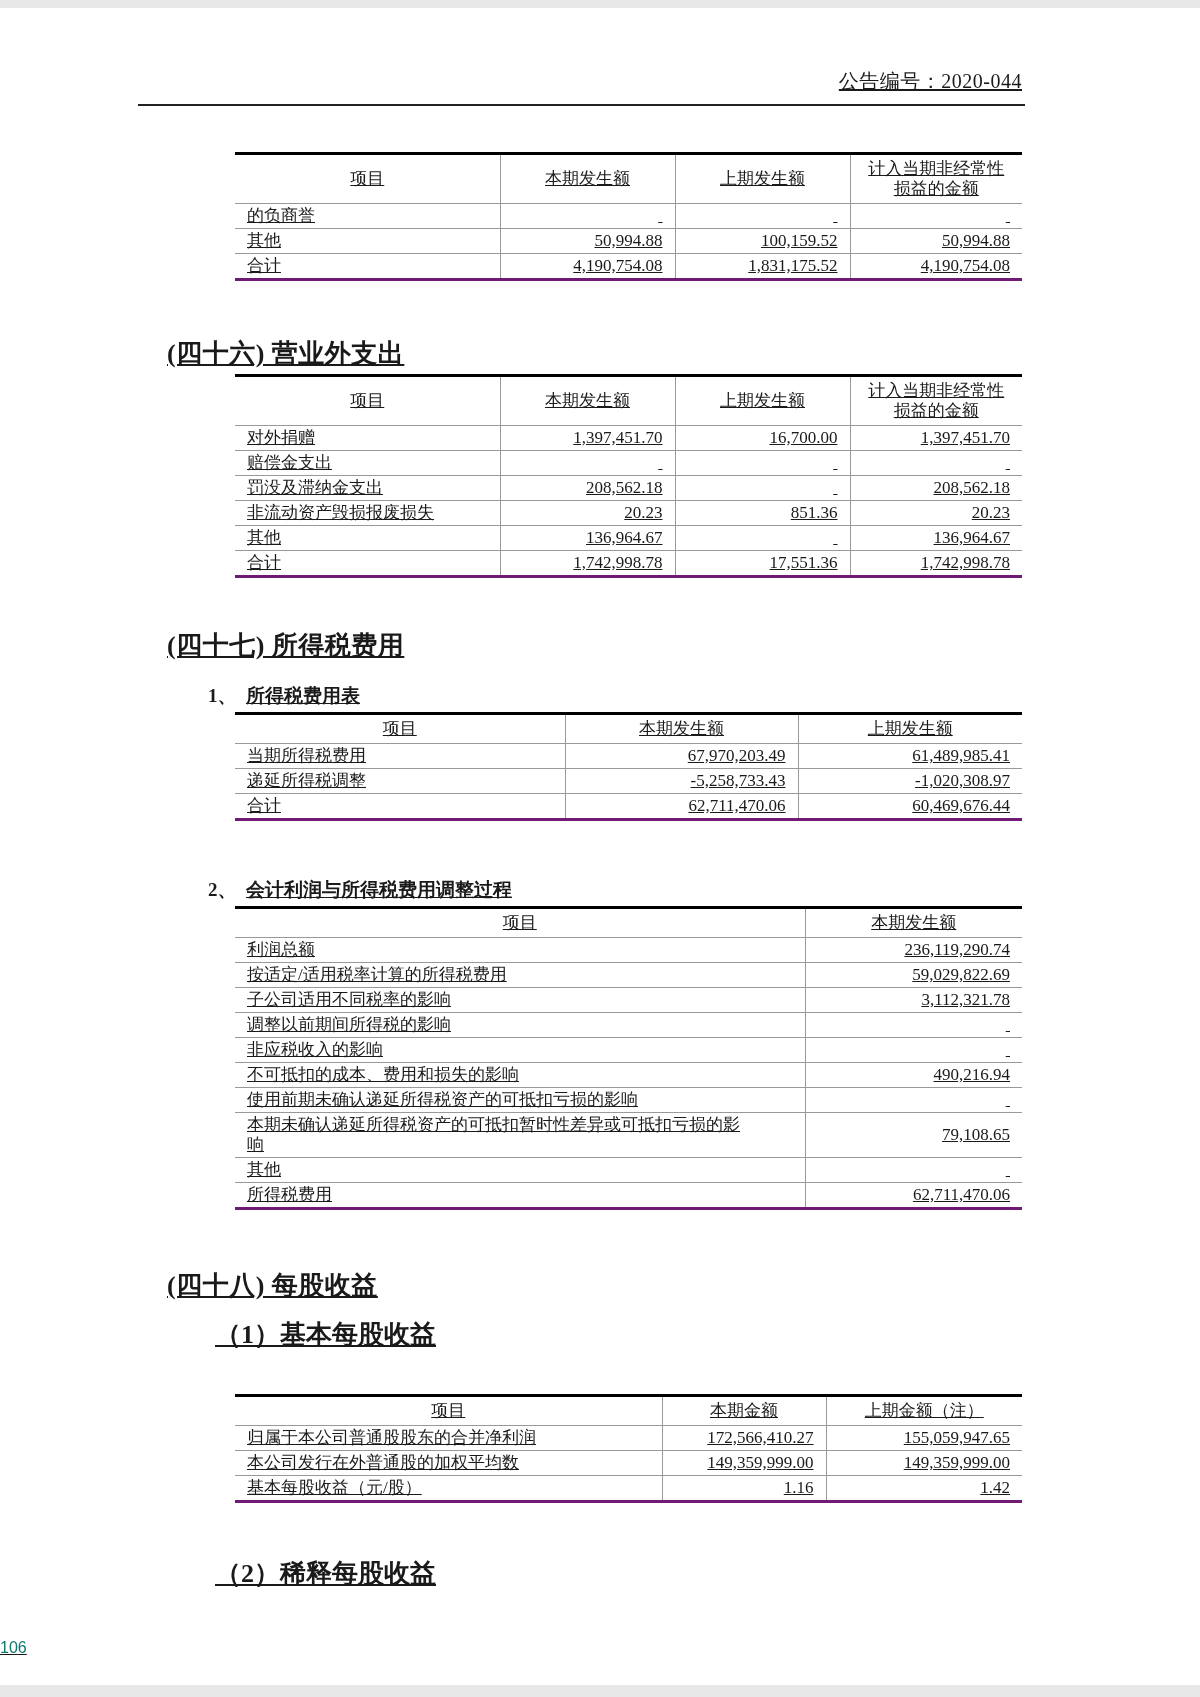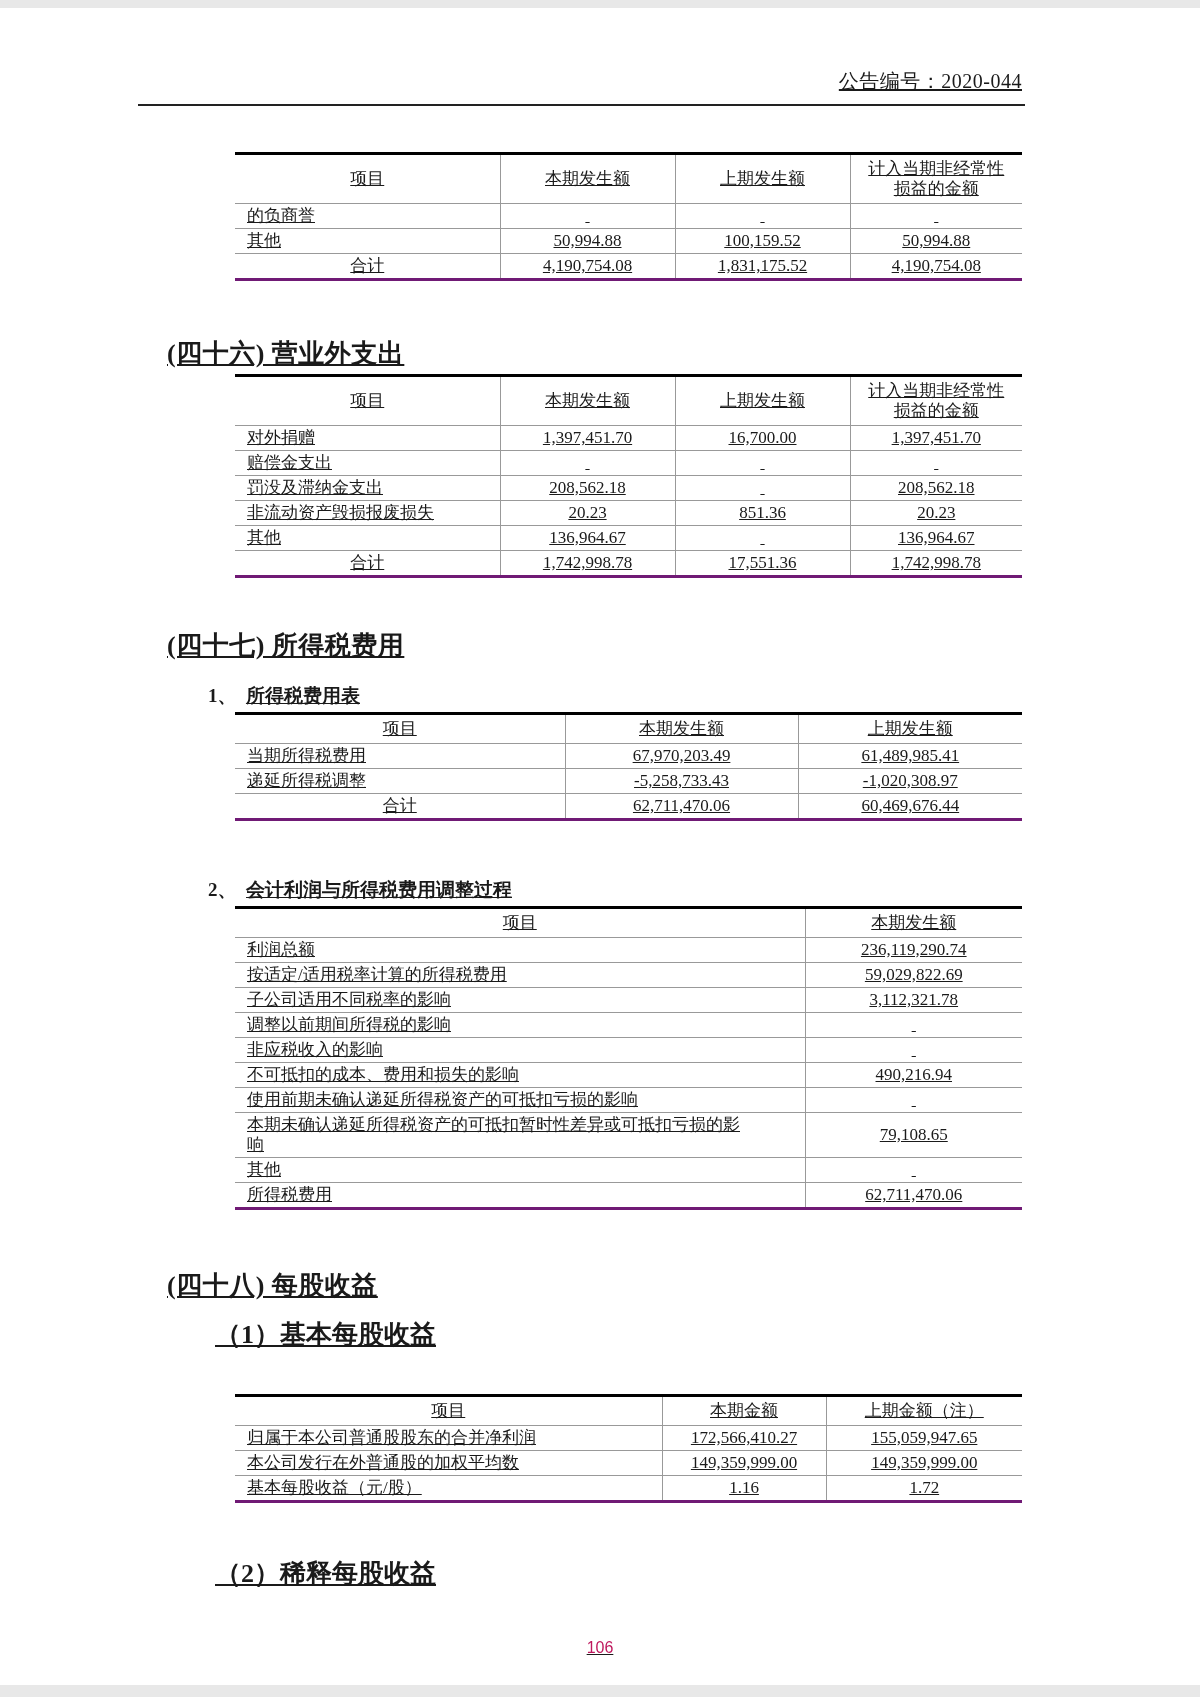--- a/index.html
+++ b/index.html
@@ -40,22 +40,22 @@
     line-height:20px;
     vertical-align:middle;
     border-top:1px solid #999;
     border-left:1px solid #999;
     overflow:hidden;
   }
   table.fin th:first-child, table.fin td:first-child{border-left:none;}
   table.fin thead th{border-top:none; text-align:center; padding:4px 12px;}
   table.fin td:empty::after{content:"\00a0";}
   td.c-item{text-align:left;}
-  td.c-num{text-align:center;}
-  td.c-total{text-align:center;}
+  td.c-num{text-align:right;}
+  td.c-total{}
   .hdr-wrap{max-width:140px;margin:0 auto;}
   .clamp{max-width:500px;}
   .sec{
     margin-left:167px;
     font-size:26px;
     font-weight:bold;
     letter-spacing:.5px;
   }
   .sub{
     margin-left:208px;
@@ -73,24 +73,24 @@
   .mt-tbl{margin-top:3px;}
   .mt-sec47{margin-top:50px;}
   .mt-sub1{margin-top:20px;}
   .mt-sub2{margin-top:56px;}
   .mt-sec48{margin-top:58px;}
   .mt-subp1{margin-top:14px;}
   .mt-t5{margin-top:42px;}
   .mt-subp2{margin-top:53px;}
   .pageno{
     margin-top:48px;
-    text-align:center;
+    text-align:left;
     font-family:"Liberation Sans","DejaVu Sans",sans-serif;
     font-size:16px;
-    color:#be185d;
+    color:#0f766e;
   }
 </style>
 </head>
 <body>
 
 <div class="page">
 
   <div class="notice">公告编号：2020-044</div>
   <div class="rule"></div>
 
@@ -315,21 +315,21 @@
         <td class="c-num">155,059,947.65</td>
       </tr>
       <tr>
         <td class="c-item">本公司发行在外普通股的加权平均数</td>
         <td class="c-num">149,359,999.00</td>
         <td class="c-num">149,359,999.00</td>
       </tr>
       <tr>
         <td class="c-item">基本每股收益（元/股）</td>
         <td class="c-num">1.16</td>
-        <td class="c-num">1.72</td>
+        <td class="c-num">1.42</td>
       </tr>
     </tbody>
   </table>
 
   <div class="subp mt-subp2">（2）稀释每股收益</div>
 
   <div class="pageno">106</div>
 
 </div>
 

